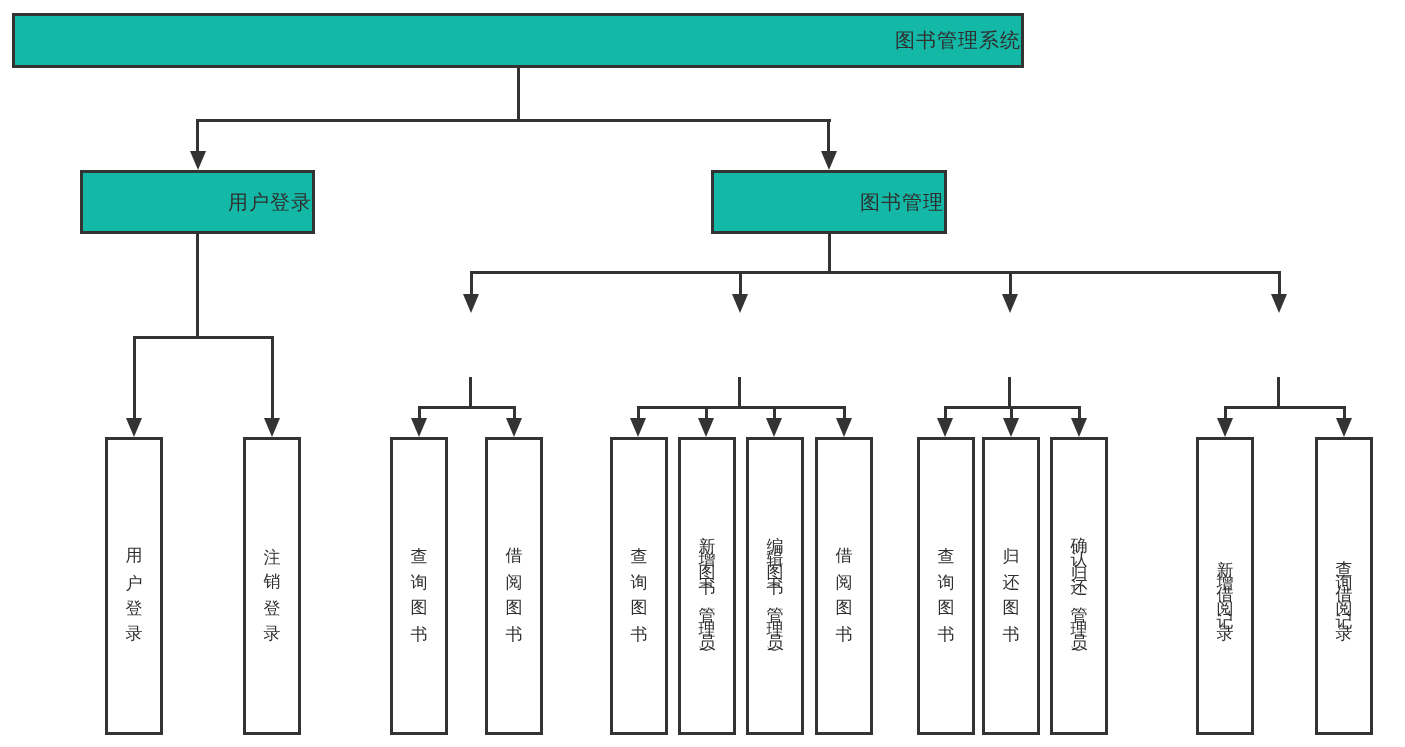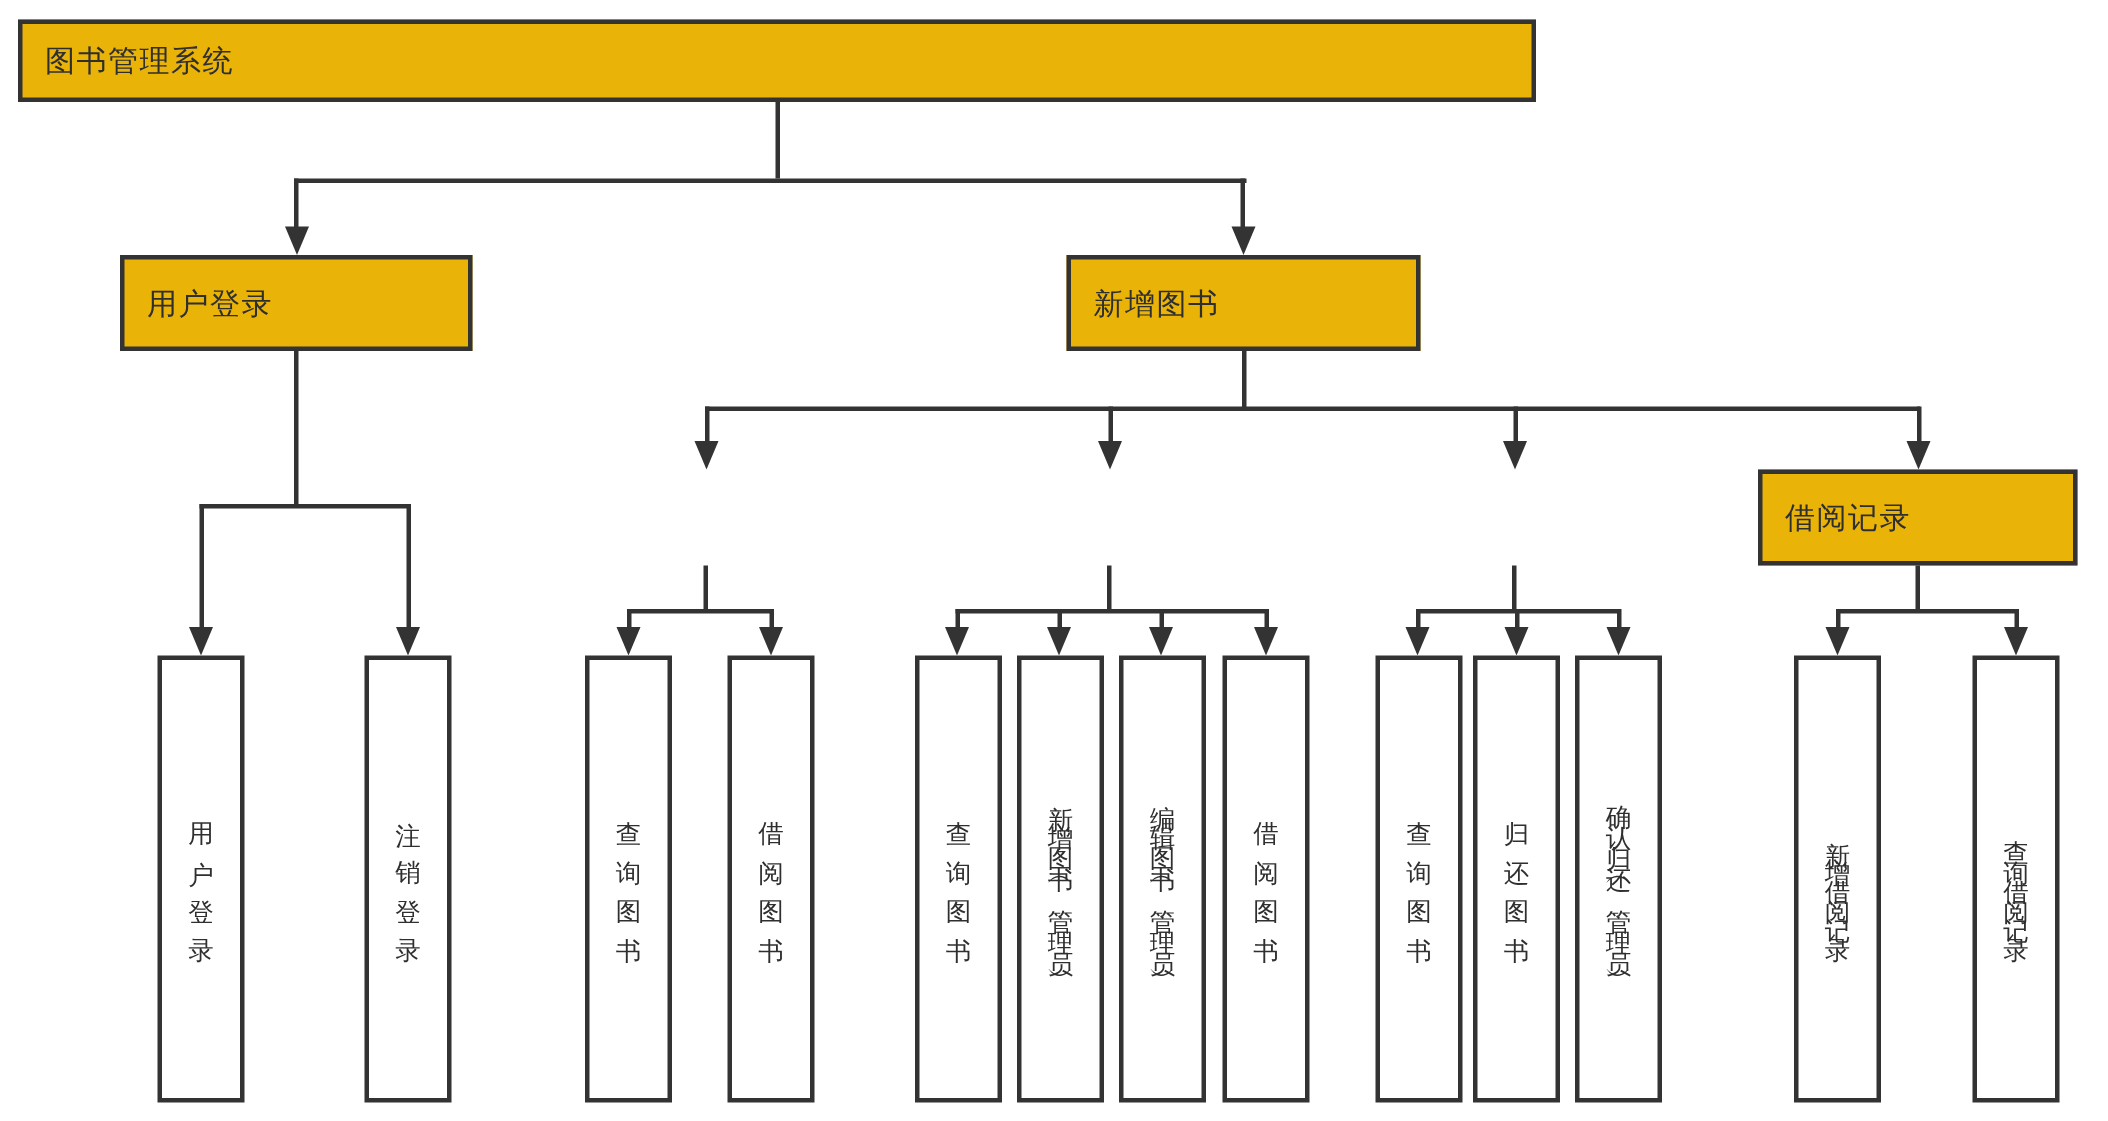--- a/index.html
+++ b/index.html
@@ -13,29 +13,28 @@
   body { font-family: "Liberation Sans", sans-serif; }
   .canvas {
     position: relative;
     width: 1405px;
     height: 747px;
     background: var(--bg);
     overflow: hidden;
   }
   .node {
     position: absolute;
-    background: #eab308;
+    background: #14b8a6;
     border: 3px solid var(--line);
     display: flex;
     align-items: center;
-    justify-content: flex-start;
+    justify-content: flex-end;
     color: var(--text);
     font-size: 20px;
     letter-spacing: 1px;
-    padding-left: 15px;
   }
   .vnode {
     position: absolute;
     background: #fff;
     border: 3px solid var(--line);
     display: flex;
     align-items: center;
     justify-content: center;
     color: var(--text);
     font-size: 17px;
@@ -81,44 +80,41 @@
   <div class="hline" style="left:196px; top:119px; width:635px;"></div>
   <div class="vline" style="left:196px; top:119px; height:33px;"></div>
   <div class="ahead" style="left:190px; top:151px;"></div>
   <div class="vline" style="left:827px; top:119px; height:33px;"></div>
   <div class="ahead" style="left:821px; top:151px;"></div>
 
   <div class="node" style="left:80px; top:170px; width:235px; height:64px;">
     <span>用户登录</span>
   </div>
   <div class="node" style="left:711px; top:170px; width:236px; height:64px;">
-    <span>新增图书</span>
+    <span>图书管理</span>
   </div>
 
   <div class="vline" style="left:196px; top:234px; height:103px;"></div>
   <div class="hline" style="left:133px; top:336px; width:141px;"></div>
   <div class="vline" style="left:133px; top:336px; height:82px;"></div>
   <div class="ahead" style="left:126px; top:418px;"></div>
   <div class="vline" style="left:271px; top:336px; height:82px;"></div>
   <div class="ahead" style="left:264px; top:418px;"></div>
 
   <div class="vline" style="left:828px; top:234px; height:38px;"></div>
   <div class="hline" style="left:470px; top:271px; width:810px;"></div>
   <div class="vline" style="left:470px; top:271px; height:23px;"></div>
   <div class="ahead" style="left:463px; top:294px;"></div>
   <div class="vline" style="left:739px; top:271px; height:23px;"></div>
   <div class="ahead" style="left:732px; top:294px;"></div>
   <div class="vline" style="left:1009px; top:271px; height:23px;"></div>
   <div class="ahead" style="left:1002px; top:294px;"></div>
   <div class="vline" style="left:1278px; top:271px; height:23px;"></div>
   <div class="ahead" style="left:1271px; top:294px;"></div>
 
-  <div class="node" style="left:1172px; top:313px; width:213px; height:64px;">
-    <span>借阅记录</span>
-  </div>
 
   <div class="vline" style="left:469px; top:377px; height:30px;"></div>
   <div class="hline" style="left:418px; top:406px; width:97px;"></div>
   <div class="vline" style="left:418px; top:406px; height:12px;"></div>
   <div class="ahead" style="left:411px; top:418px;"></div>
   <div class="vline" style="left:513px; top:406px; height:12px;"></div>
   <div class="ahead" style="left:506px; top:418px;"></div>
 
   <div class="vline" style="left:738px; top:377px; height:30px;"></div>
   <div class="hline" style="left:637px; top:406px; width:208px;"></div>

